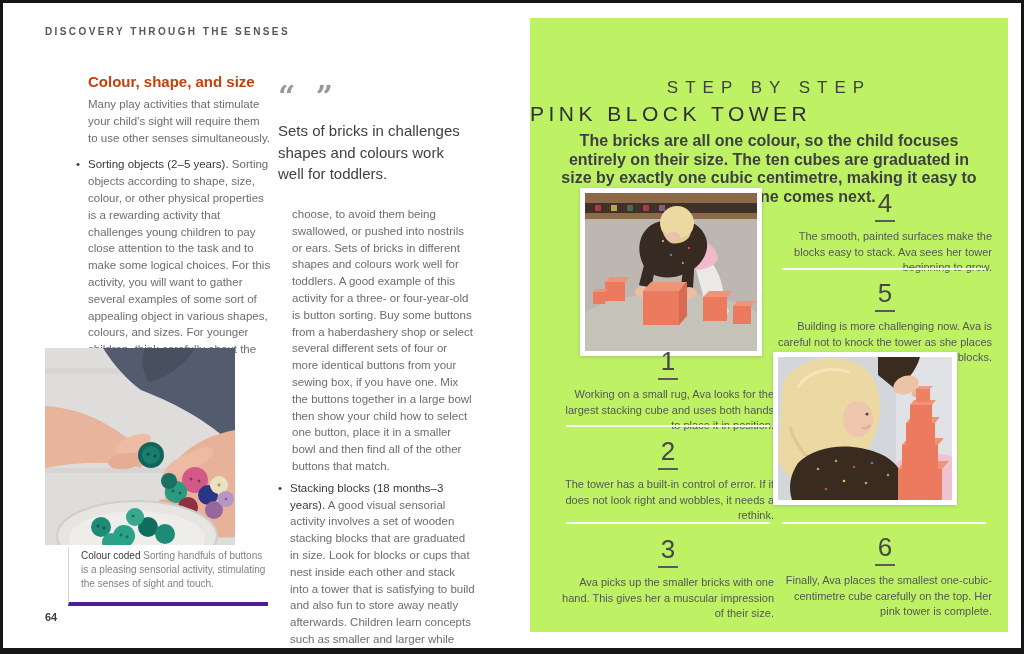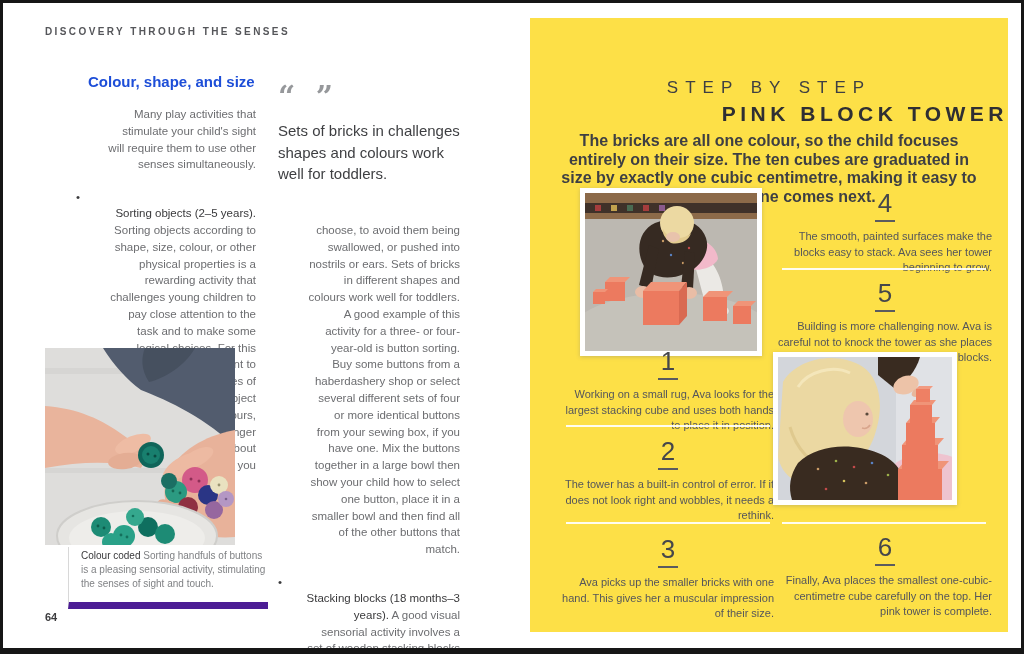--- a/index.html
+++ b/index.html
@@ -9,46 +9,46 @@
   }
   .frame{position:absolute;inset:0;border:3px solid #161616;border-bottom-width:6px;pointer-events:none;z-index:40;}
   .abs{position:absolute;}
 
   
   .running-header{left:45px;top:26px;font-size:10px;font-weight:bold;letter-spacing:2.4px;color:#55565a;}
   .folio{left:45px;top:611px;font-size:11px;font-weight:bold;color:#3c3c3e;}
 
   
   .left-col{left:76px;top:73px;width:196px;}
-  .col-heading{font-size:15px;font-weight:bold;color:#1d4ed8;padding-left:12px;margin:0 0 6px 0;}
-  .body-text{font-size:11.5px;line-height:16.8px;color:#6c6d70;margin:16px;text-align:right;}
+  .col-heading{font-size:15px;font-weight:bold;color:#c2410c;padding-left:12px;margin:0 0 6px 0;}
+  .body-text{font-size:11.5px;line-height:16.8px;color:#6c6d70;margin:0;}
   .pad-l{padding-left:12px;}
   .lead{font-weight:normal;color:#39393b;}
   .bullet-row{display:flex;margin-top:10px;}
   .bullet-marker{width:12px;flex:0 0 12px;color:#39393b;font-size:11.5px;line-height:16.8px;}
 
   
   .quote-block{left:278px;top:82px;width:182px;}
   .quote-marks{font-size:30px;font-weight:bold;color:#96989b;letter-spacing:5px;line-height:1;font-family:"DejaVu Serif", serif;}
   .quote-text{margin-top:8px;font-size:15px;line-height:21.5px;color:#3e3f42;}
   .mid-col{left:278px;top:206px;width:198px;}
 
   
   .photo{background:#fff;overflow:hidden;}
   .photo svg{display:block;width:100%;height:100%;}
   .framed{border:5px solid #ffffff;box-shadow:0 1px 4px rgba(80,90,130,.28);}
 
   
-  .caption-box{left:68px;top:547px;width:200px;border-left:1px solid #d8d8d8;border-bottom:7px solid #4c1d95;
+  .caption-box{left:68px;top:547px;width:200px;border-left:1px solid #d8d8d8;border-bottom:4px solid #4c1d95;
     padding:2px 0 11px 12px;box-sizing:border-box;font-size:10px;line-height:14px;color:#808285;}
 
   
-  .panel{left:530px;top:18px;width:478px;height:614px;background:#fde047;}
+  .panel{left:530px;top:18px;width:478px;height:614px;background:#bef264;}
   .panel-kicker{top:60px;left:0;width:100%;text-align:center;font-size:17px;letter-spacing:7px;color:#3e3f43;font-weight:500;}
-  .panel-title{top:84px;left:0;width:100%;text-align:right;font-size:21px;letter-spacing:4.5px;color:#2f2f33;font-weight:bold;}
+  .panel-title{top:84px;left:0;width:100%;text-align:left;font-size:21px;letter-spacing:4.5px;color:#2f2f33;font-weight:normal;}
   .panel-intro{top:114px;left:27px;width:424px;text-align:center;font-size:16px;font-weight:bold;line-height:18.5px;color:#3e3f43;}
   .step{text-align:center;}
   .step-number{display:inline-block;font-size:26px;line-height:1;color:#46474b;padding:0 3px 4px;border-bottom:2px solid #5a5b5f;font-weight:500;}
   .step-text{margin:7px 0 0 0;font-size:11px;line-height:15.5px;color:#55565b;text-align:right;}
   .divider{height:2px;background:rgba(255,255,255,.92);}
 </style>
 </head>
 <body>
 
 <div class="page">

